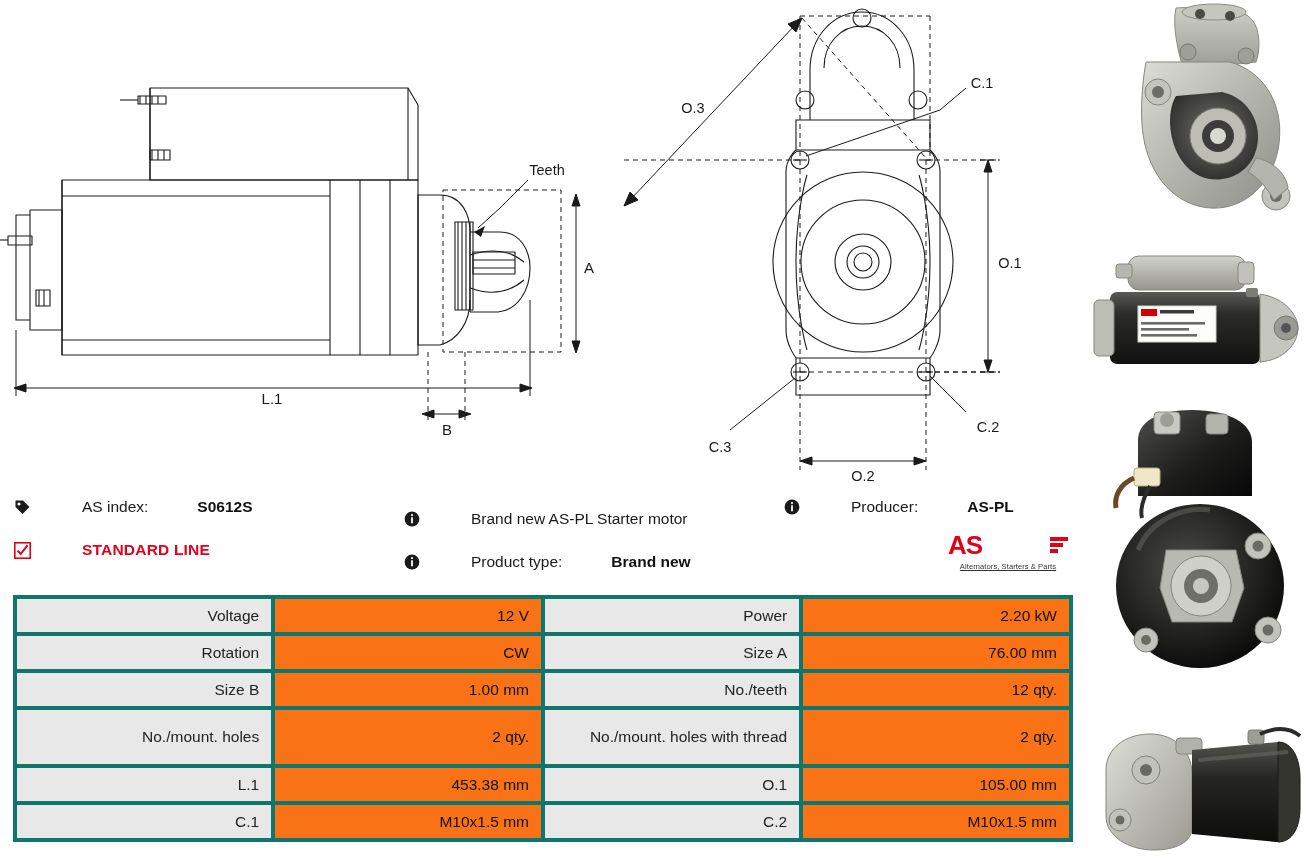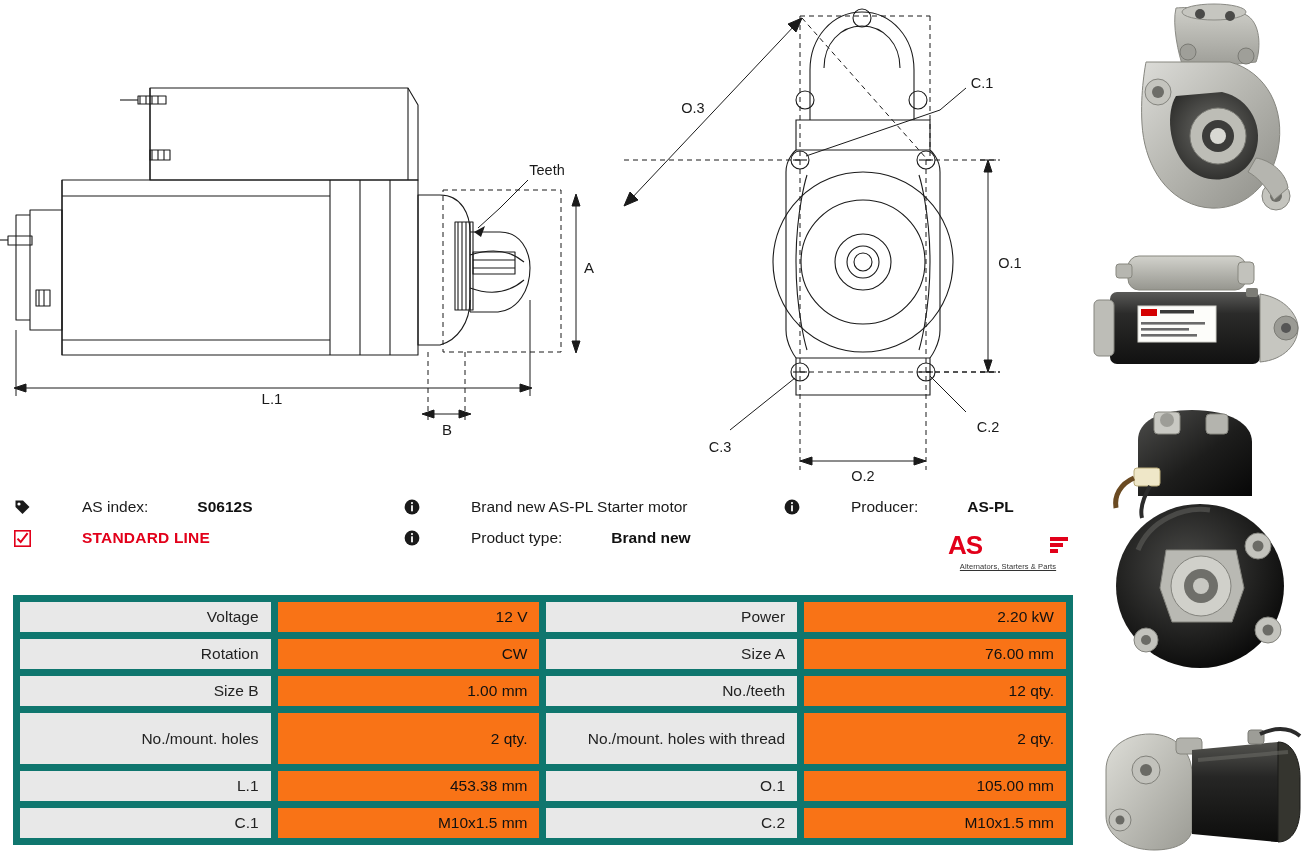--- a/index.html
+++ b/index.html
@@ -17,21 +17,21 @@
   
   .drawings { position:absolute; left:0; top:0; width:1075px; height:495px; }
   .svg-side { position:absolute; left:0; top:0; }
   .svg-front { position:absolute; left:600px; top:0; }
 
   
   .info { position:absolute; left:14px; top:498px; width:1060px; height:90px; }
   .info-row { display:flex; align-items:flex-start; width:100%; margin-bottom:13px; }
   .info-col { display:flex; align-items:center;gap:44px; }
   .c1 { width:390px; }
-  .c2 { width:380px; }
+  .c2 { width:380px;margin-top:12px; }
   .c3 { width:290px;text-align:center; }
   .ico { display:inline-block; margin-right:7px; line-height:1; }
   .ico svg { display:block; }
   .lbl { font-size:15.5px; color:#1a1a1a; }
   .val { font-size:15.5px; font-weight:bold; color:#111; }
   .std-line { color:#e2001a; font-weight:bold; font-size:15.5px; letter-spacing:.2px; }
   .std-box { margin-right:7px; }
 
   
   .logo { position:absolute; right:6px; top:32px; width:120px; text-align:center; }
@@ -39,21 +39,21 @@
   .logo-as { color:#e2001a; font-weight:bold; font-size:26px; font-family:"Liberation Sans", sans-serif; letter-spacing:-1px; }
   .logo-bars { display:inline-block; margin-left:3px; }
   .logo-bars i { display:block; background:#e2001a; height:4px; margin-bottom:2px; }
   .logo-bars i:nth-child(1){ width:18px; }
   .logo-bars i:nth-child(2){ width:13px; }
   .logo-bars i:nth-child(3){ width:8px; }
   .logo-sub { font-size:7.5px; color:#333; margin-top:1px; letter-spacing:.1px;text-decoration:underline; }
 
   
   .spec { position:absolute; left:13px; top:595px; width:1060px; border-collapse:collapse; }
-  .spec td { border:7px solid #0f766e; font-size:15.5px; height:37px; padding:5px 12px; }
+  .spec td { border:4px solid #0f766e; font-size:15.5px; height:37px; padding:5px 12px; }
   .spec td.k { background:#e8e8e8; text-align:right; color:#222; width:272px; }
   .spec td.v { background:#f97316; text-align:right; color:#111; width:286px; }
   .spec tr.tall td { height:58px; }
   .spec td.k.wrap { line-height:1.15; }
 
   
   .photos { position:absolute; left:1080px; top:0; width:233px; height:860px; }
   .photo { position:absolute; left:0; width:233px; background:#fff; overflow:hidden; }
   .p1 { top:0; height:236px; }
   .p2 { top:244px; height:148px; }

